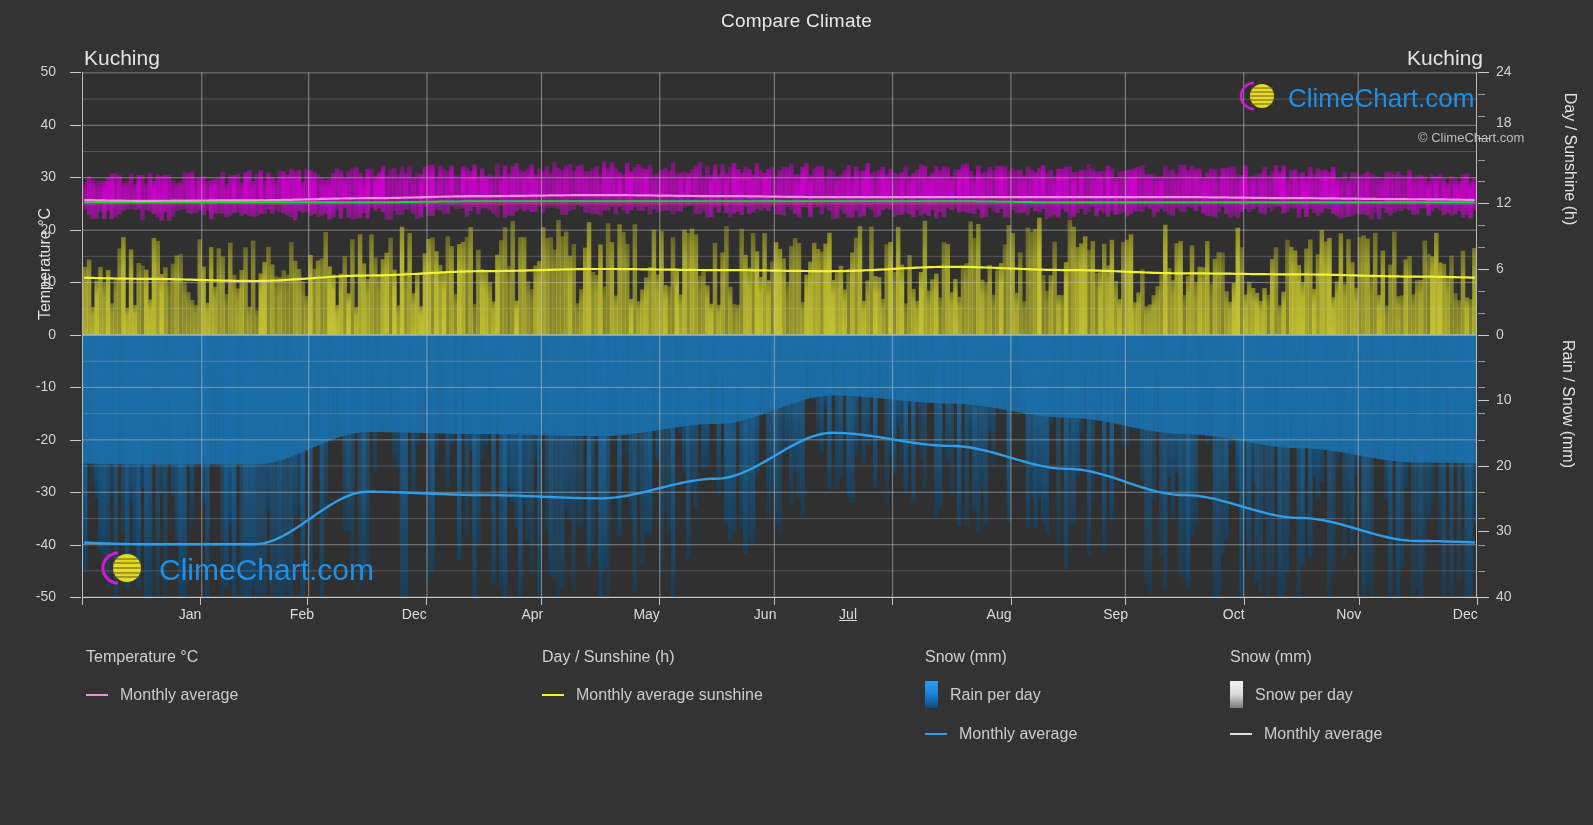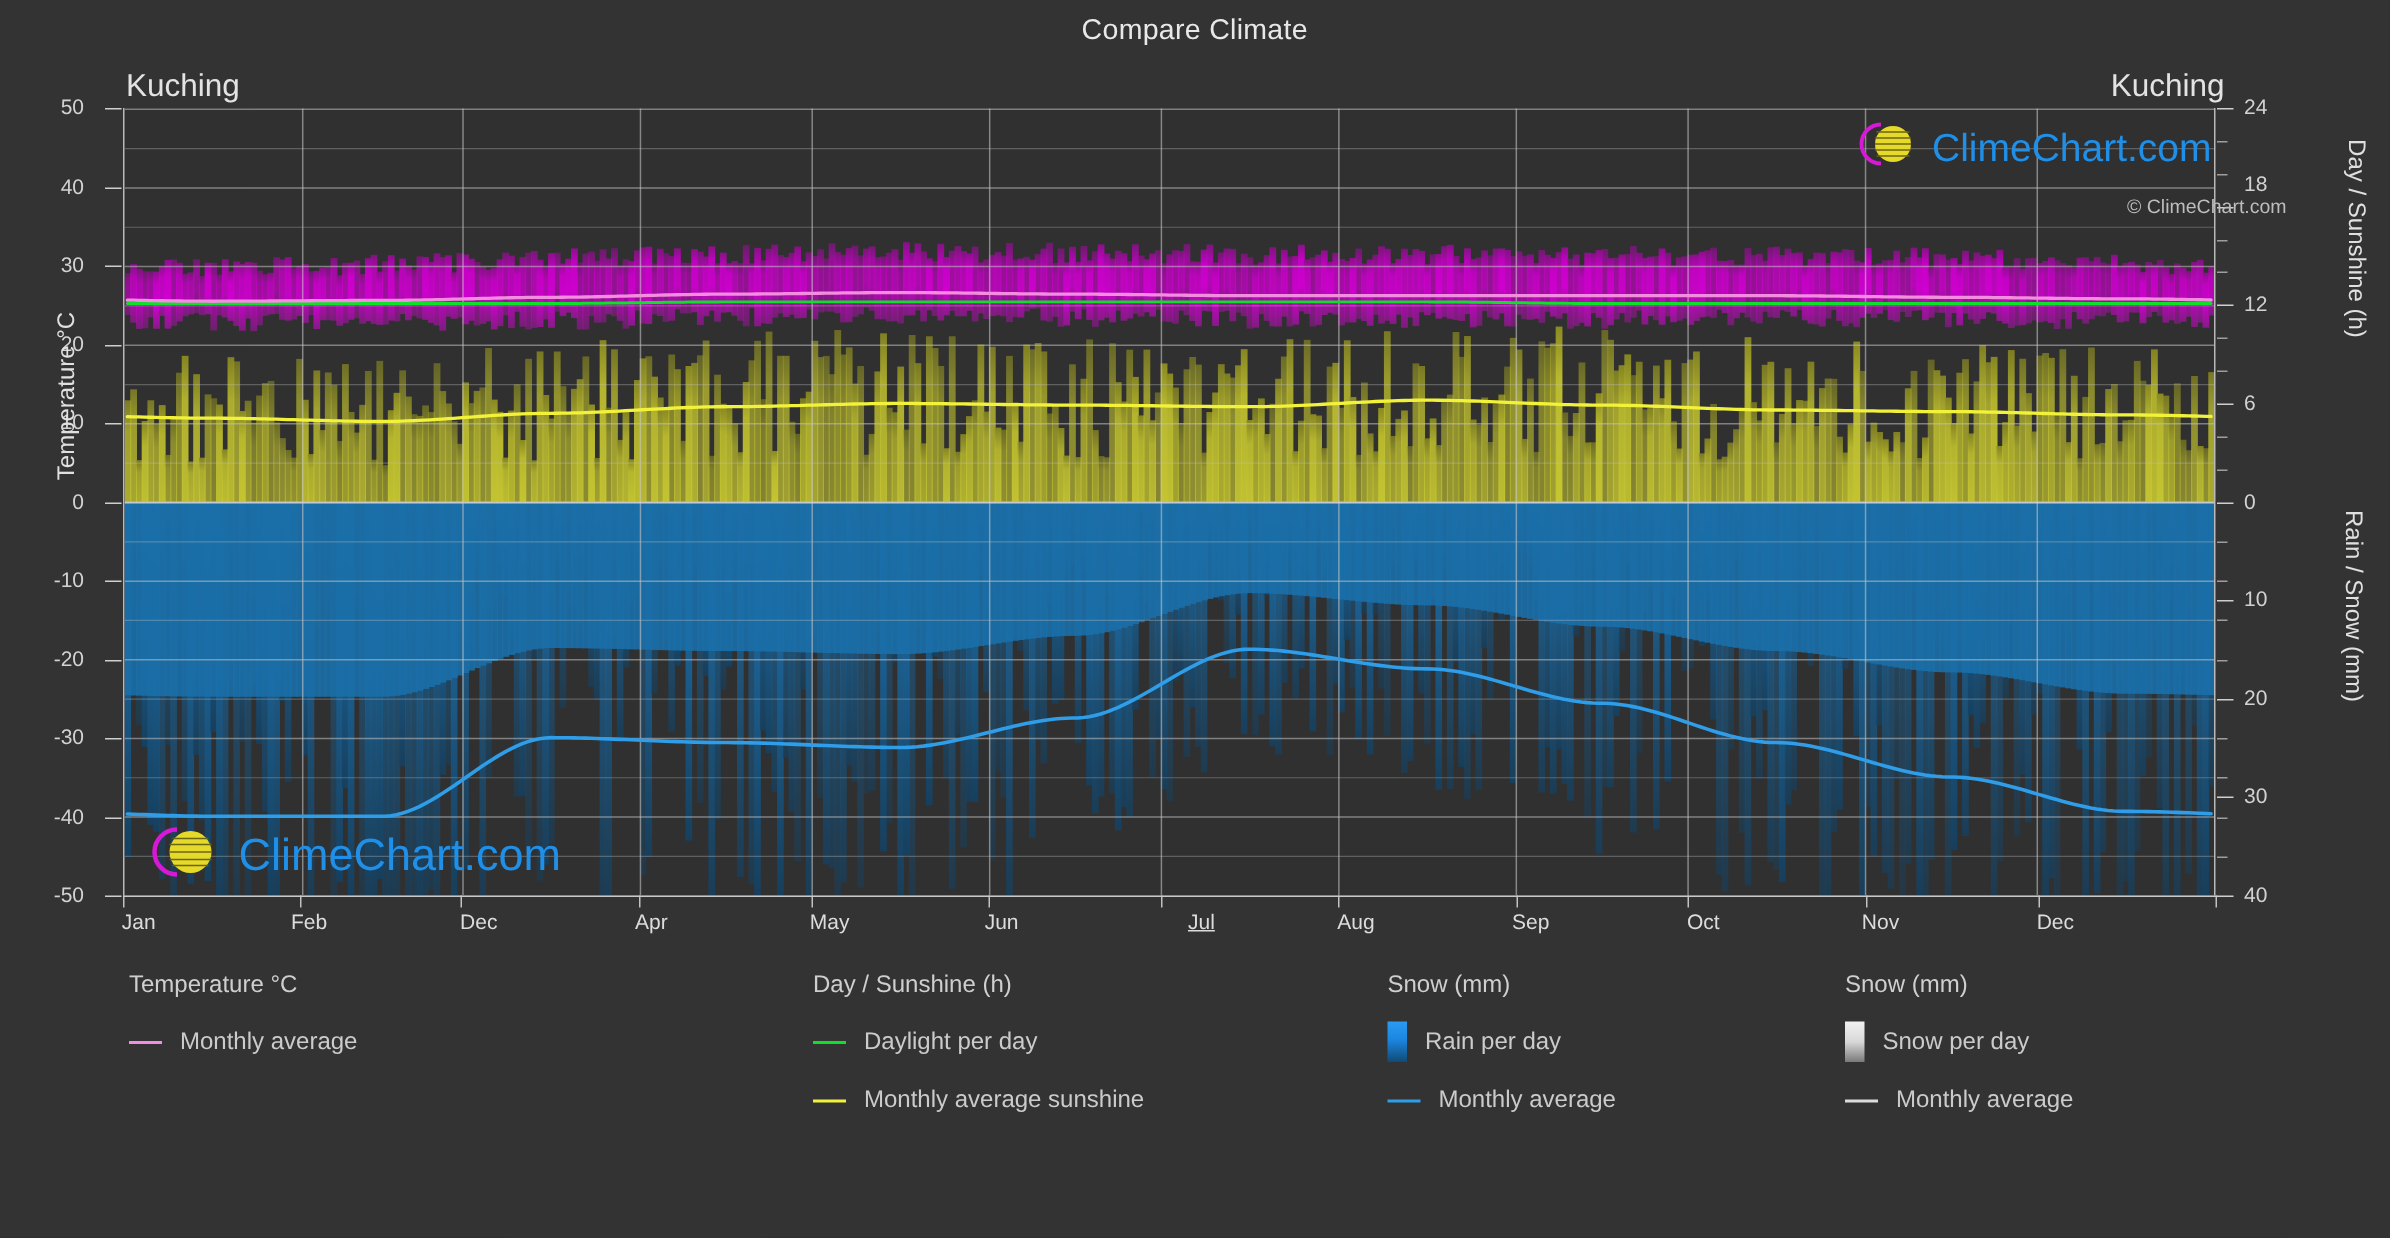--- a/index.html
+++ b/index.html
@@ -36,21 +36,21 @@
     pointer-events: none;
   }
 
   
   .ytick-l { position: absolute; color: #d2d2d2; font-size: 14px; text-align: right; width: 46px; left: 10px; }
   .ytick-r { position: absolute; color: #d2d2d2; font-size: 14px; text-align: left; width: 40px; left: 1496px; }
   .tickmark-l { position: absolute; left: 70px; width: 11px; height: 1px; background: #cfcfcf; }
   .tickmark-r { position: absolute; left: 1478px; width: 11px; height: 1px; background: #cfcfcf; }
   .tickmark-r.minor { left: 1478px; width: 7px; background: #9e9e9e; }
 
-  .xtick { position: absolute; top: 606px; color: #dcdcdc; font-size: 14px; text-align: left; width: 120px; }
+  .xtick { position: absolute; top: 606px; color: #dcdcdc; font-size: 14px; text-align: right; width: 120px; }
   .xtickmark { position: absolute; top: 597px; width: 1px; height: 8px; background: #c2c2c2; }
   .axis-bottom { position: absolute; left: 82px; top: 597px; width: 1396px; height: 1px; background: #c9c9c9; }
 
   
   .ylabel-left {
     position: absolute; left: -55px; top: 255px; width: 200px;
     color: #e0e0e0; font-size: 16px; text-align: center;
     transform: rotate(-90deg); transform-origin: center center;
   }
   .ylabel-right-top {
@@ -1695,21 +1695,21 @@
       <div class="xtick" style="left: 193.986px;">Feb</div>
       <div class="xtickmark" style="left: 200.479px;"></div>
       <div class="xtick" style="left: 306.733px;">Dec</div>
       <div class="xtickmark" style="left: 307.493px;"></div>
       <div class="xtick" style="left: 423.301px;">Apr</div>
       <div class="xtickmark" style="left: 425.973px;"></div>
       <div class="xtick" style="left: 539.87px;">May</div>
       <div class="xtickmark" style="left: 540.63px;"></div>
       <div class="xtick" style="left: 656.438px;">Jun</div>
       <div class="xtickmark" style="left: 659.11px;"></div>
-      <div class="xtick" style="left: 792px; text-decoration: underline;">Jul</div>
+      <div class="xtick" style="left: 737px; text-decoration: underline;">Jul</div>
       <div class="xtickmark" style="left: 773.767px;"></div>
       <div class="xtick" style="left: 891.486px;">Aug</div>
       <div class="xtickmark" style="left: 892.247px;"></div>
       <div class="xtick" style="left: 1008.05px;">Sep</div>
       <div class="xtickmark" style="left: 1010.73px;"></div>
       <div class="xtick" style="left: 1124.62px;">Oct</div>
       <div class="xtickmark" style="left: 1125.38px;"></div>
       <div class="xtick" style="left: 1241.19px;">Nov</div>
       <div class="xtickmark" style="left: 1243.86px;"></div>
       <div class="xtick" style="left: 1357.76px;">Dec</div>
@@ -1761,26 +1761,20 @@
         <div class="lg-head">Temperature °C</div>
         <div class="lg-row">
           <span class="sw-wrap">
             <span class="sw-line" style="background: rgb(244, 140, 224);"></span>
           </span>
           <span class="lg-label">Monthly average</span>
         </div>
       </div>
       <div class="lg-col" style="left: 542px;">
         <div class="lg-head">Day / Sunshine (h)</div>
-        <div class="lg-row">
-          <span class="sw-wrap">
-            <span class="sw-line" style="background: rgb(14, 224, 42);"></span>
-          </span>
-          <span class="lg-label">Daylight per day</span>
-        </div>
         <div class="lg-row">
           <span class="sw-wrap">
             <span class="sw-line" style="background: rgb(242, 242, 58);"></span>
           </span>
           <span class="lg-label">Monthly average sunshine</span>
         </div>
       </div>
       <div class="lg-col" style="left: 925px;">
         <div class="lg-head">Snow (mm)</div>
         <div class="lg-row">

